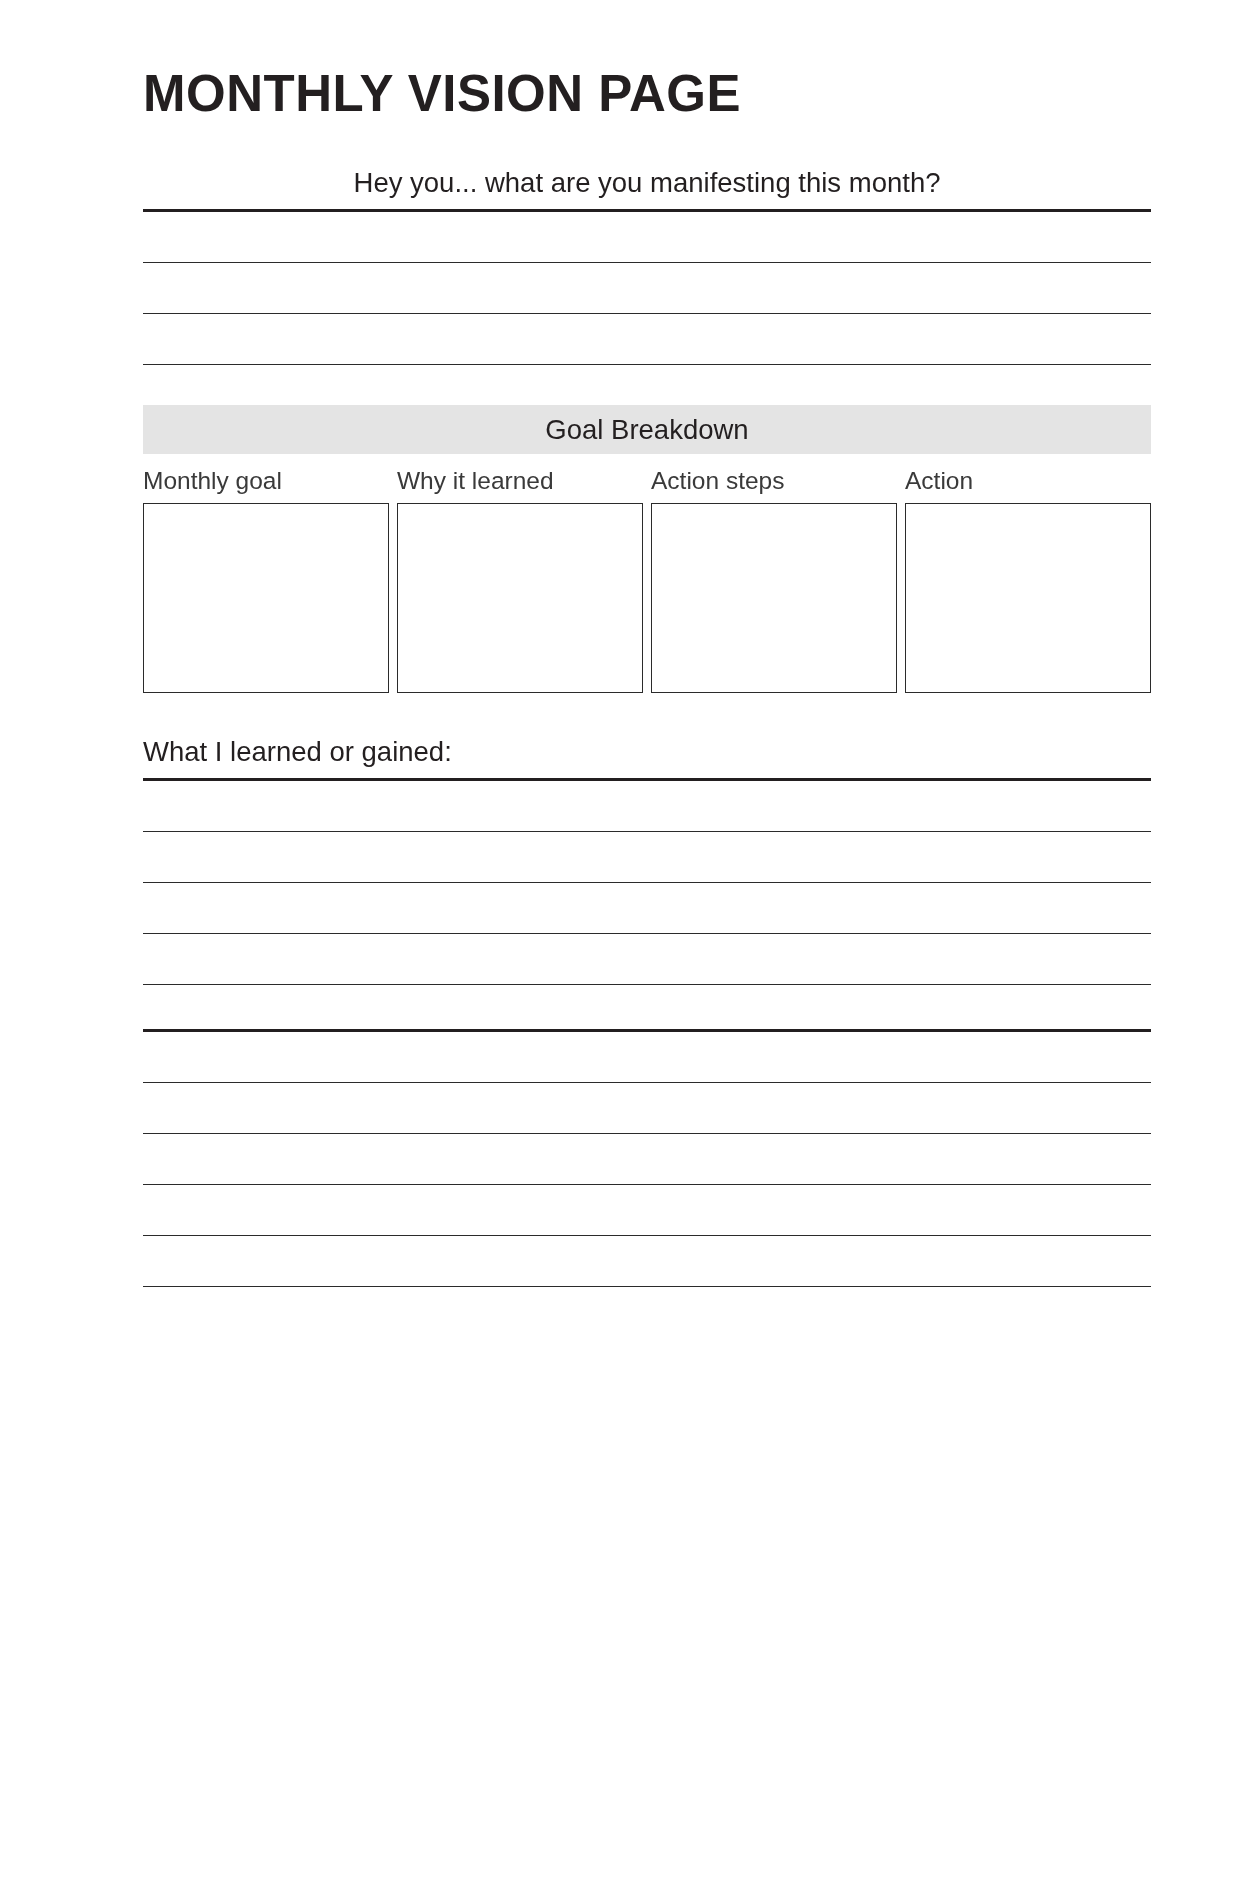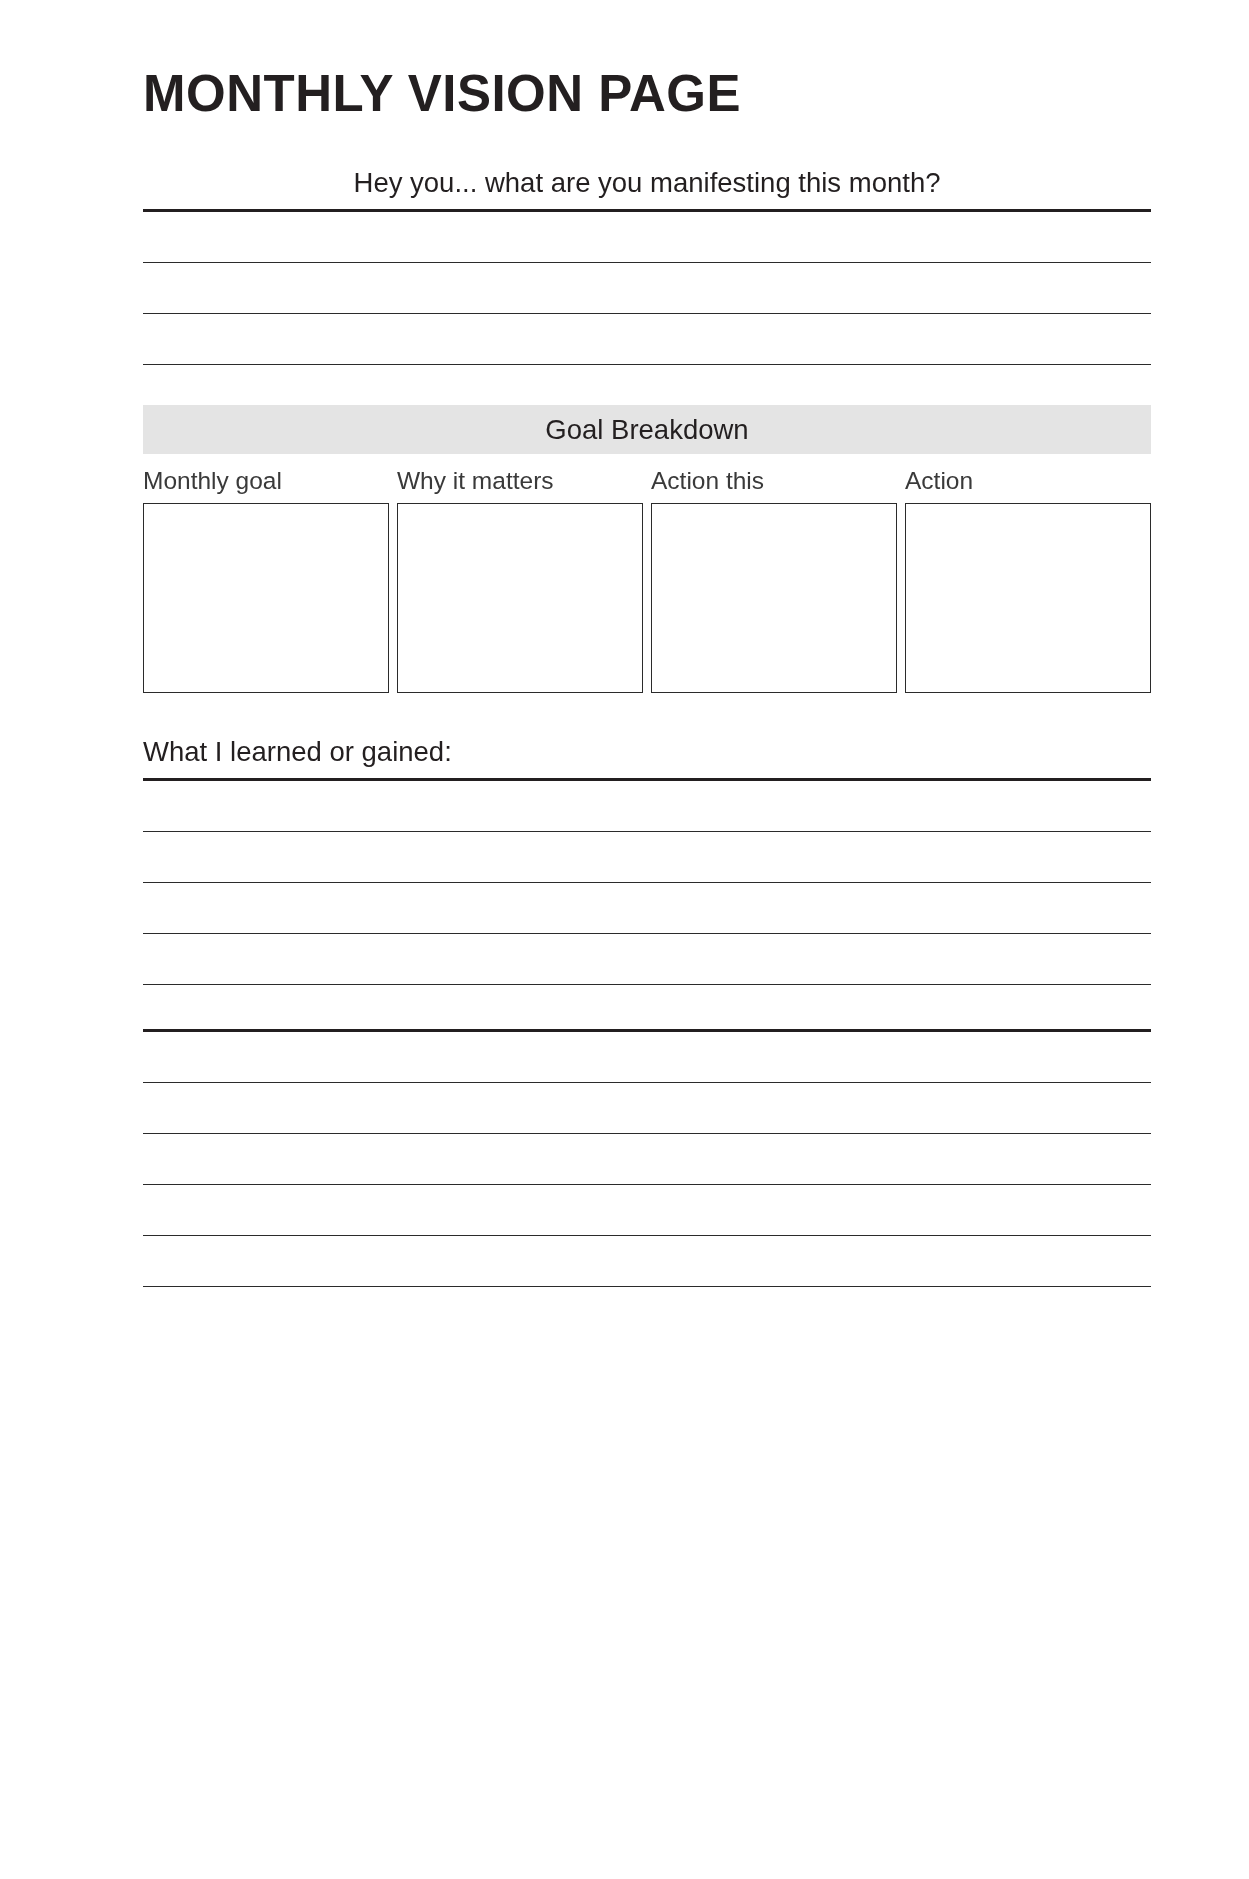--- a/index.html
+++ b/index.html
@@ -134,24 +134,24 @@
     <div class="section" style="margin-top:40px;">
       <div class="band">
         <span class="band-title">Goal Breakdown</span>
       </div>
 
       <div class="grid-headers" style="margin-top:14px;">
         <div class="col-w">
           <span class="grid-col-head">Monthly goal</span>
         </div>
         <div class="col-w">
-          <span class="grid-col-head">Why it matters</span>
+          <span class="grid-col-head">Why it learned</span>
         </div>
         <div class="col-w">
-          <span class="grid-col-head">Action this</span>
+          <span class="grid-col-head">Action steps</span>
         </div>
         <div class="col-w">
           <span class="grid-col-head">Action</span>
         </div>
       </div>
 
       <div class="grid-boxes" style="margin-top:8px;">
         <div class="col-w goal-box"></div>
         <div class="col-w goal-box"></div>
         <div class="col-w goal-box"></div>

